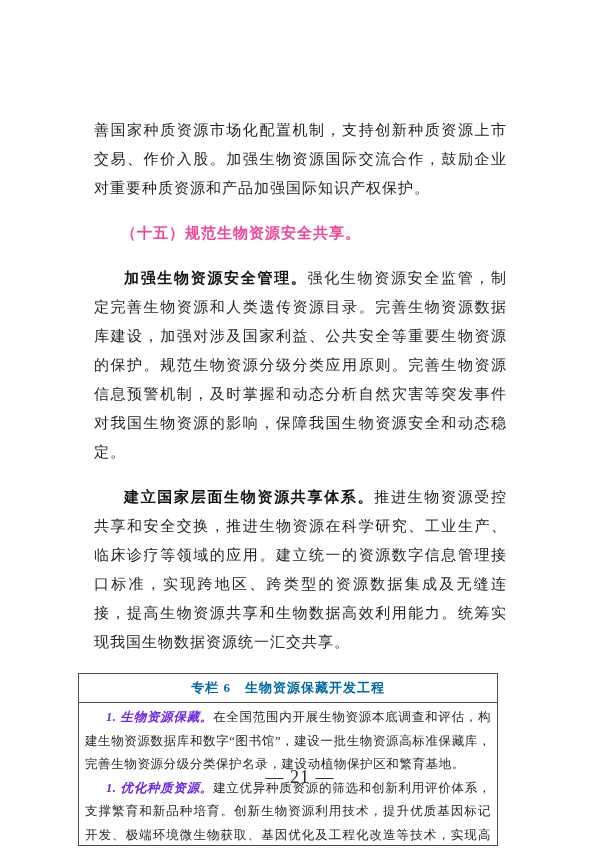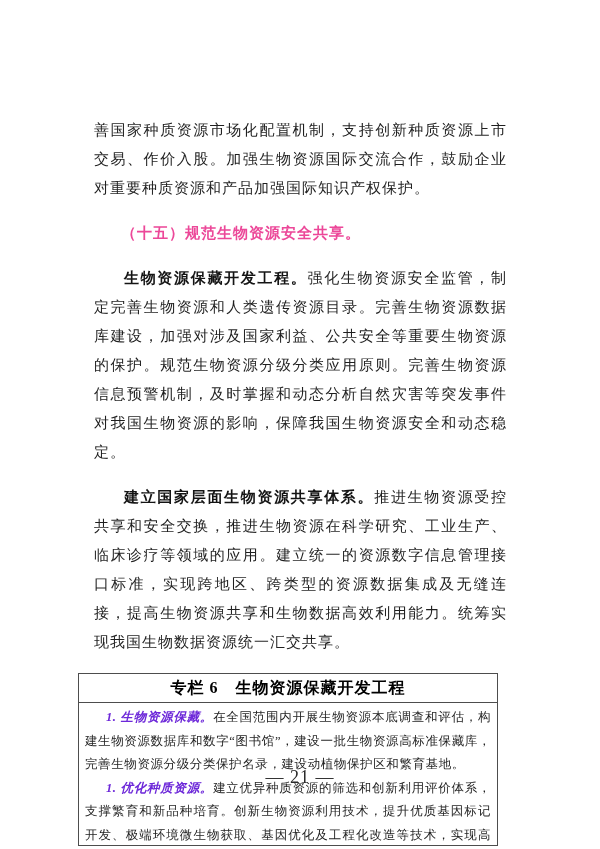--- a/index.html
+++ b/index.html
@@ -47,24 +47,24 @@
   .column-box {
     margin-top: 8px;
     width: 418px;
     border: 1px solid #4d4d4d;
     box-sizing: content-box;
   }
   .box-header {
     height: 28px;
     line-height: 28px;
     text-align: center;
-    font-size: 16px;
+    font-size: 13px;
     font-weight: bold;
     letter-spacing: 1px;
-    color: #000000;
+    color: #0369a1;
     border-bottom: 1px solid #4d4d4d;
   }
   .box-body {
     padding: 3px 6px 0 6px;
     height: 139px;
     overflow: hidden;
     font-size: 12.5px;
     line-height: 23.5px;
     letter-spacing: 0.6px;
     text-align: justify;
@@ -94,21 +94,21 @@
 <body>
 
 <div class="page">
 
   <div class="content">
 
     <p class="para-continuation">善国家种质资源市场化配置机制，支持创新种质资源上市交易、作价入股。加强生物资源国际交流合作，鼓励企业对重要种质资源和产品加强国际知识产权保护。</p>
 
     <p class="para-heading">（十五）规范生物资源安全共享。</p>
 
-    <p class="para-indent"><span class="lead">生物资源保藏开发工程。</span><span>强化生物资源安全监管，制定完善生物资源和人类遗传资源目录。完善生物资源数据库建设，加强对涉及国家利益、公共安全等重要生物资源的保护。规范生物资源分级分类应用原则。完善生物资源信息预警机制，及时掌握和动态分析自然灾害等突发事件对我国生物资源的影响，保障我国生物资源安全和动态稳定。</span></p>
+    <p class="para-indent"><span class="lead">加强生物资源安全管理。</span><span>强化生物资源安全监管，制定完善生物资源和人类遗传资源目录。完善生物资源数据库建设，加强对涉及国家利益、公共安全等重要生物资源的保护。规范生物资源分级分类应用原则。完善生物资源信息预警机制，及时掌握和动态分析自然灾害等突发事件对我国生物资源的影响，保障我国生物资源安全和动态稳定。</span></p>
 
     <p class="para-indent"><span class="lead">建立国家层面生物资源共享体系。</span><span>推进生物资源受控共享和安全交换，推进生物资源在科学研究、工业生产、临床诊疗等领域的应用。建立统一的资源数字信息管理接口标准，实现跨地区、跨类型的资源数据集成及无缝连接，提高生物资源共享和生物数据高效利用能力。统筹实现我国生物数据资源统一汇交共享。</span></p>
 
     <div class="column-box">
       <div class="box-header">专栏 6　生物资源保藏开发工程</div>
       <div class="box-body">
         <p><span class="box-lead">1. 生物资源保藏。</span><span>在全国范围内开展生物资源本底调查和评估，构建生物资源数据库和数字“图书馆”，建设一批生物资源高标准保藏库，完善生物资源分级分类保护名录，建设动植物保护区和繁育基地。</span></p>
         <p><span class="box-lead">1. 优化种质资源。</span><span>建立优异种质资源的筛选和创新利用评价体系，支撑繁育和新品种培育。创新生物资源利用技术，提升优质基因标记开发、极端环境微生物获取、基因优化及工程化改造等技术，实现高效、快速、定向培</span></p>
       </div>
     </div>

